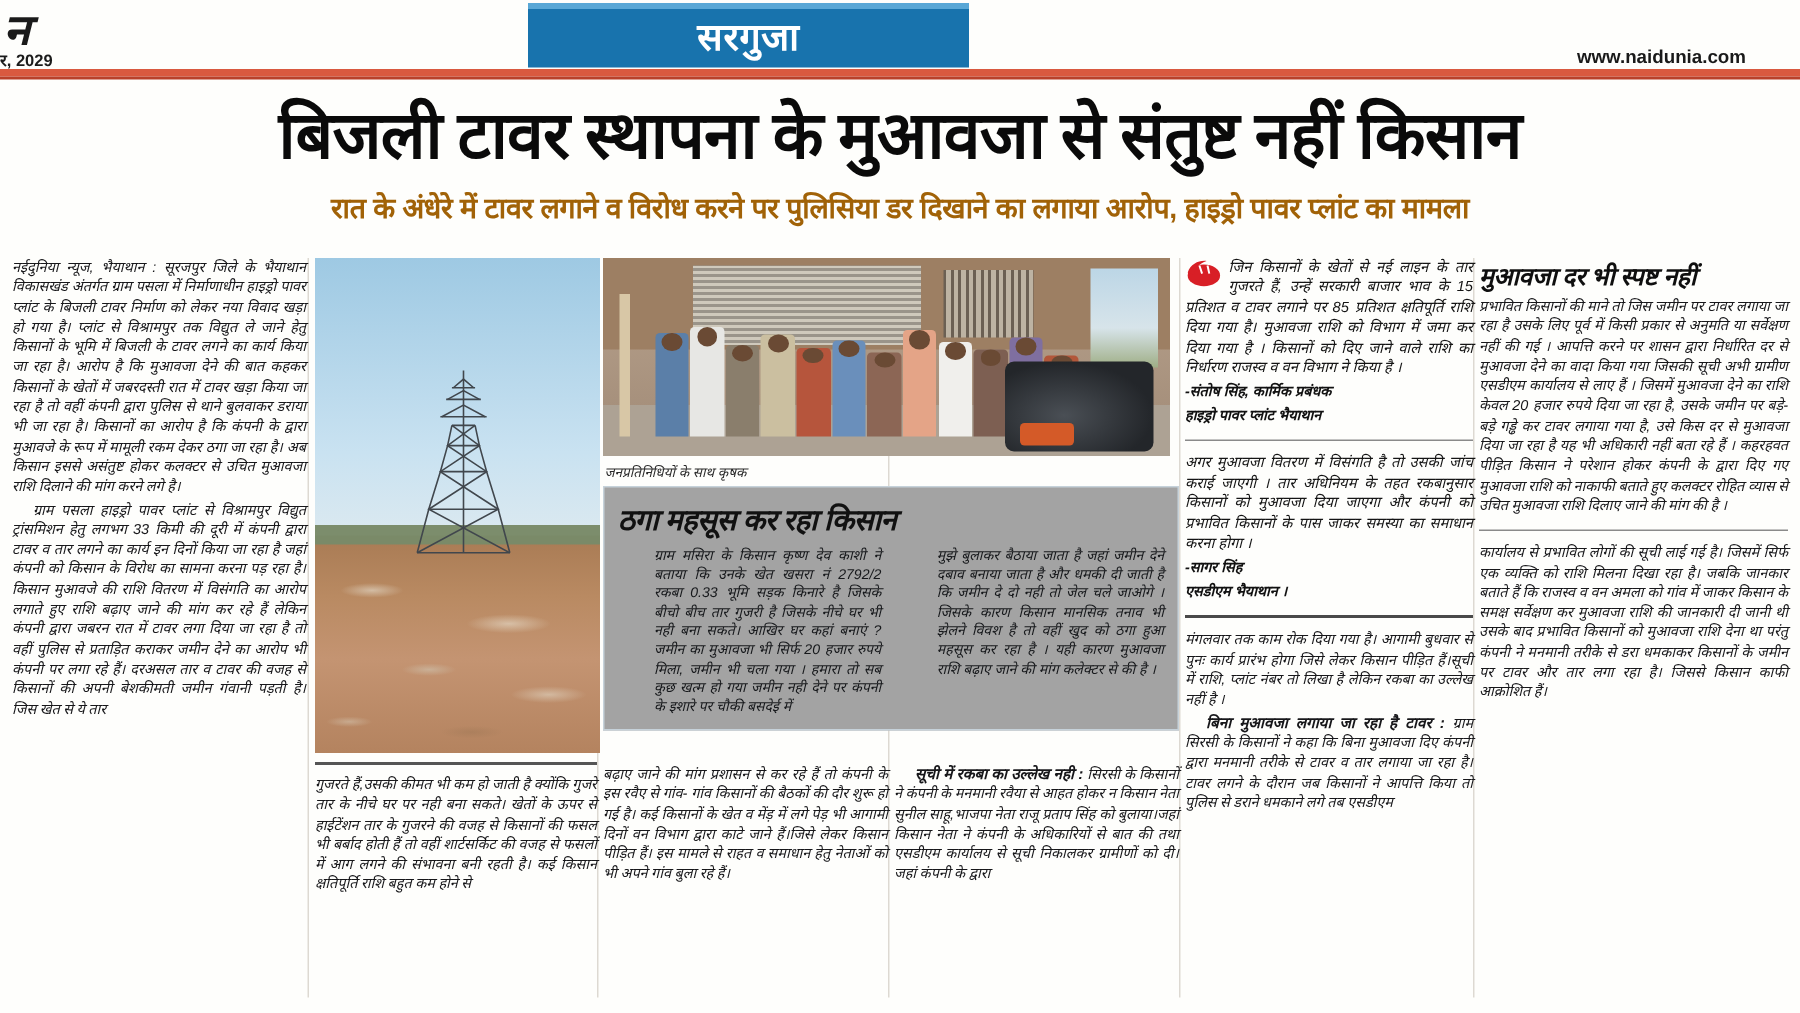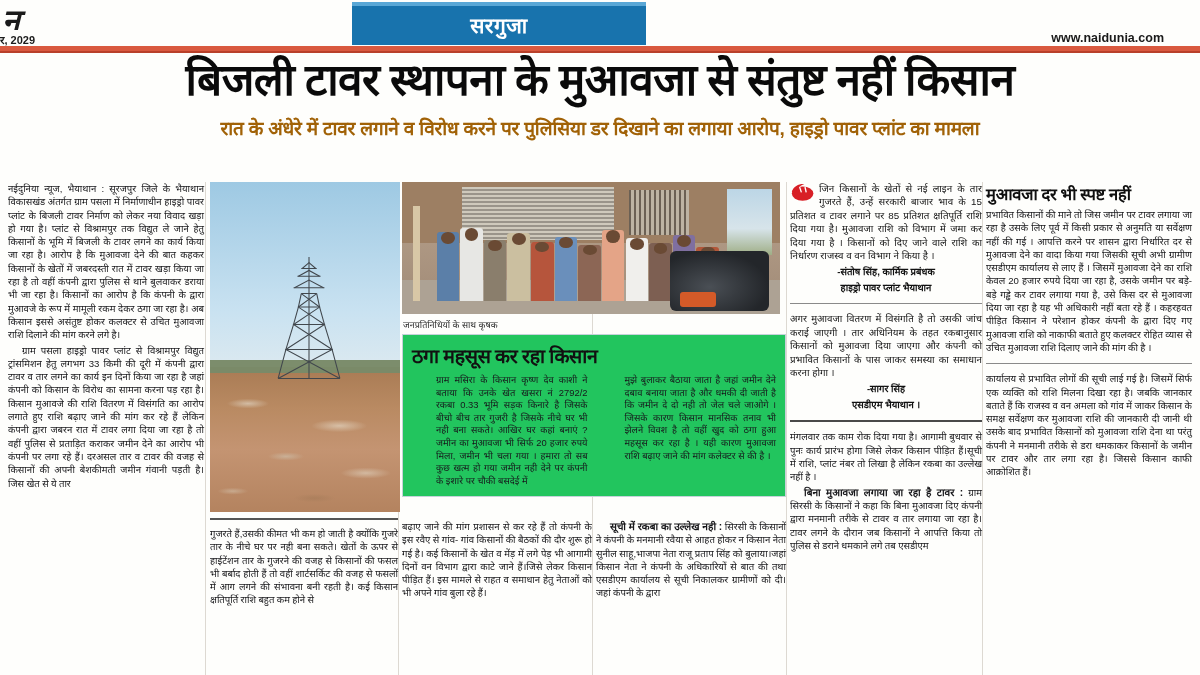--- a/index.html
+++ b/index.html
@@ -26,40 +26,40 @@
     font-family: "Liberation Sans", sans-serif;
   }
   .section-banner {
     position: absolute; left: 352px; top: 2px;
     width: 294px; height: 43px;
     background: #1873ad;
     border-top: 4px solid #59a7d6;
     display: flex; align-items: center; justify-content: center;
   }
   .section-banner span {
-    color: #ffffff; font-size: 21px; font-weight: bold;
+    color: #ffffff; font-size: 25px; font-weight: bold;
     font-family: "Liberation Sans", sans-serif;
     letter-spacing: 0.5px; line-height: 1;
   }
   .site-url {
     position: absolute; right: 36px; top: 31px;
     font-size: 12.5px; font-weight: bold; color: #1a1a1a;
     font-family: "Liberation Sans", sans-serif;
   }
   .rule-red {
     position: absolute; left: 0; top: 46px; width: 1200px; height: 5px;
     background: #d9593f;
   }
   .rule-red-thin {
     position: absolute; left: 0; top: 51px; width: 1200px; height: 1.5px;
     background: #b9402a;
   }
 
   
-  .headline-wrap { position: absolute; left: 0; top: 48px; width: 1200px; }
+  .headline-wrap { position: absolute; left: 0; top: 58px; width: 1200px; }
   .headline {
     text-align: center;
     font-family: "Liberation Serif", serif;
     font-weight: bold;
     font-size: 44px;
     line-height: 1.12;
     color: #0a0a0a;
     letter-spacing: -0.5px;
     padding: 8px 18px 0 18px;
   }
@@ -67,21 +67,21 @@
     text-align: center;
     font-family: "Liberation Sans", sans-serif;
     font-weight: bold;
     font-size: 19px;
     color: #a16207;
     padding: 10px 14px 0 14px;
     letter-spacing: -0.2px;
   }
 
   
-  .content { position: absolute; left: 0; top: 182px; width: 1200px; height: 493px; }
+  .content { position: absolute; left: 0; top: 172px; width: 1200px; height: 493px; font-style: italic; }
 
   .col { position: absolute; top: 0; }
   .c1 { left: 8px;   width: 196px; }
   .c2 { left: 210px; width: 188px; }
   .c3 { left: 402px; width: 190px; }
   .c4 { left: 596px; width: 190px; }
   .c5 { left: 790px; width: 192px; }
   .c6 { left: 986px; width: 206px; }
 
   .vdiv { position: absolute; top: 0; width: 1px; height: 493px; background: #ddd9d2; }
@@ -138,21 +138,21 @@
   .gp-p { flex:1; margin:0 .6px; border-radius:3px 3px 0 0; }
   .gp-head { width:62%; height:18%; margin:0 auto 1px auto; background:#6a4a34; border-radius:50%; }
   .gp-bike { position:absolute; right:3%; bottom:2%; width:26%; height:46%;
     background: radial-gradient(ellipse at 40% 60%, #4a4f55, #23262a 70%); border-radius:6px; }
   .gp-bike:after{content:"";position:absolute;left:10%;bottom:8%;width:36%;height:24%;background:#d45a28;border-radius:3px;}
   .gp-post { position:absolute; left:3%; top:18%; width:7px; height:72%; background:#d8c7a6; }
 
   
   .boxstory {
     position: absolute; left: 402px; top: 152px; width: 384px;
-    background: #22c55e;
+    background: #a3a3a3;
     border: 1px solid #c6d2da;
     padding: 7px 9px 9px 9px;
   }
   .boxstory h2 {
     font-family: "Liberation Serif", serif;
     font-size: 19.5px; font-weight: bold; color: #111;
     margin-bottom: 5px; letter-spacing: -0.3px;
   }
   .boxstory .bcols { display: flex; gap: 13px; }
   .boxstory .bcol { flex: 1; }
@@ -165,21 +165,21 @@
   .quote { position: relative; }
   .qmark {
     float: left; width: 24px; height: 20px; margin: 1px 5px 0 0;
   }
   .qtext {
     font-family: "Liberation Sans", sans-serif;
     font-size: 9.8px; line-height: 13.4px; text-align: justify; color: #141414;
   }
   .qattrib {
     font-family: "Liberation Sans", sans-serif;
-    font-size: 9.6px; line-height: 13px; text-align: center; font-weight: bold;
+    font-size: 9.6px; line-height: 13px; text-align: left; font-weight: bold;
     color: #111; margin-top: 3px;
   }
   .hr-thin { height: 1px; background: #8a8a8a; margin: 9px 0 8px 0; }
   .hr-thick { height: 2px; background: #4a4a4a; margin: 9px 0 8px 0; }
   .hr-col { height: 2px; background: #555; margin: 6px 0 7px 0; }
 
   .colhead {
     font-family: "Liberation Serif", serif;
     font-size: 16.5px; font-weight: bold; color: #0f0f0f;
     margin-bottom: 3px; letter-spacing: -0.2px;

